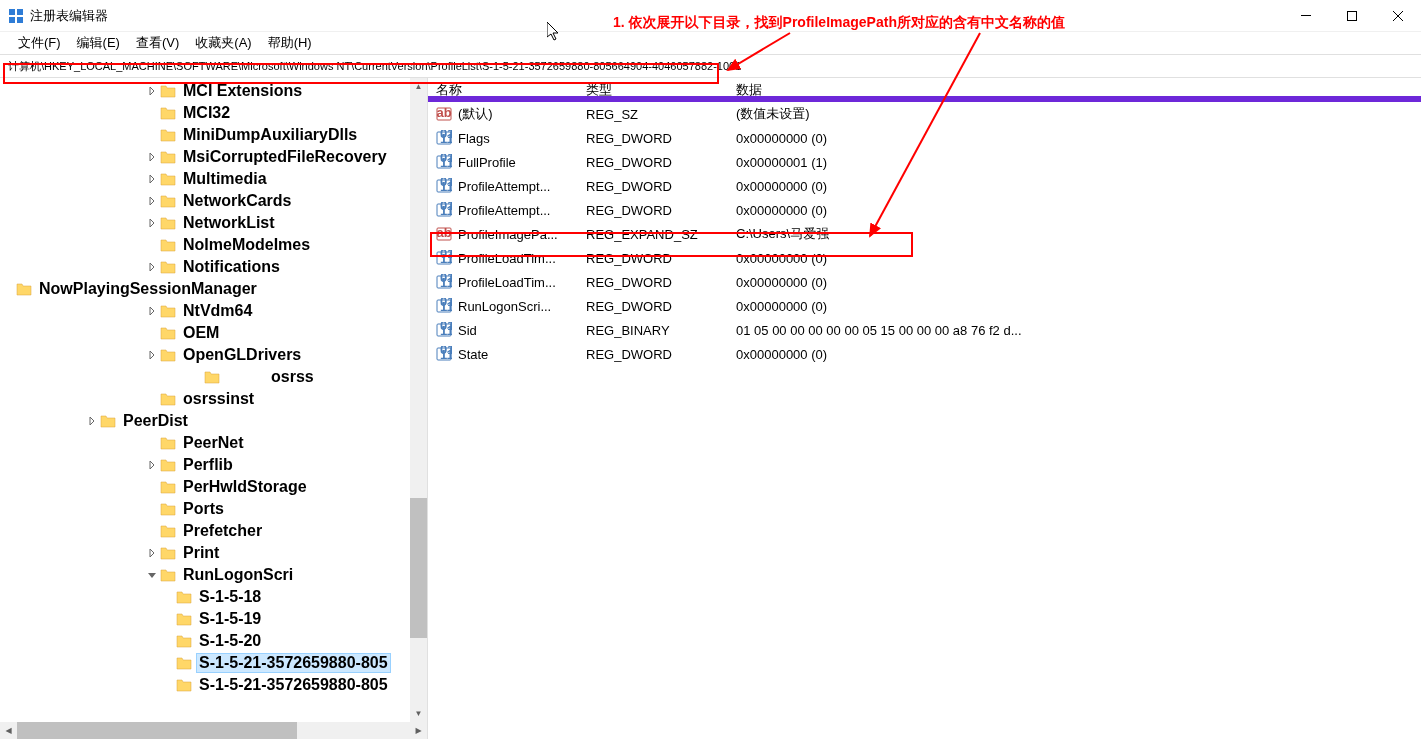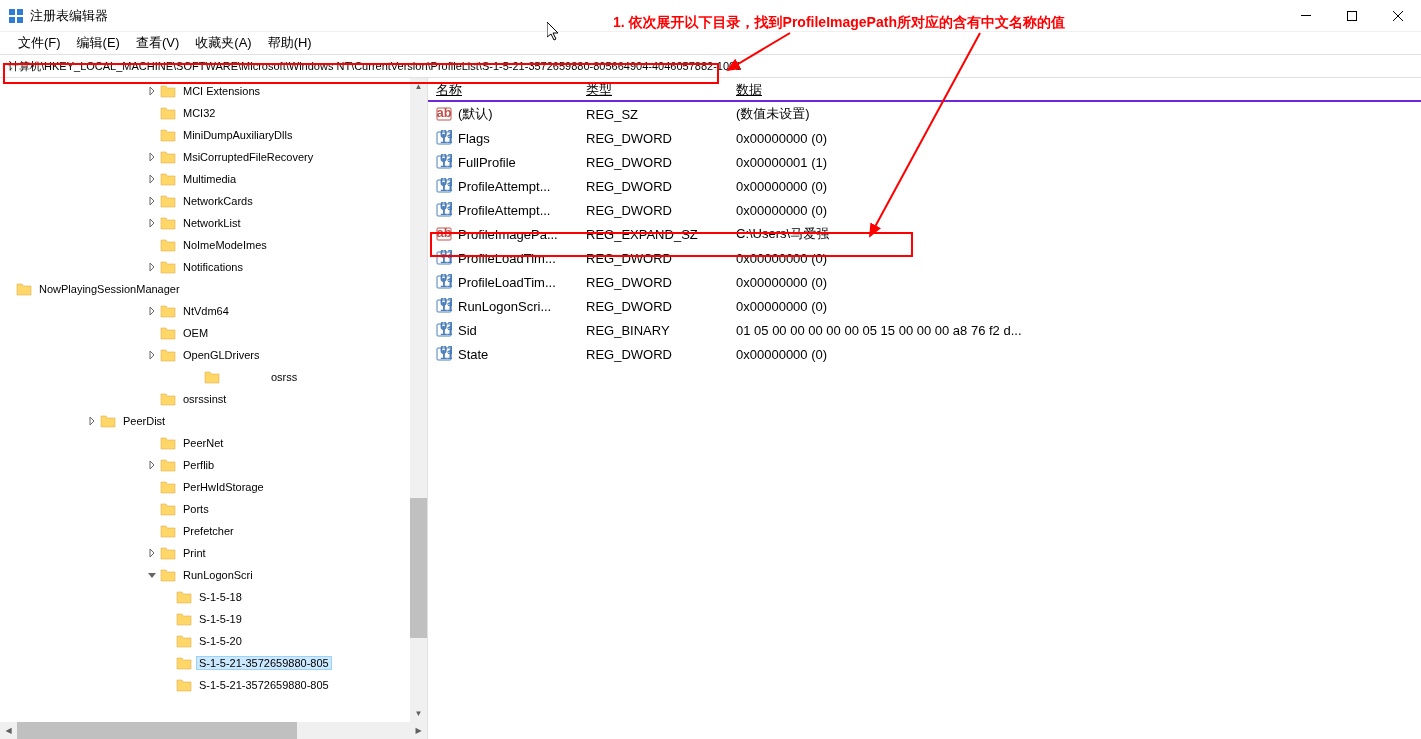--- a/index.html
+++ b/index.html
@@ -16,34 +16,34 @@
     
     .addressbar { height: 24px; display: flex; align-items: center; padding: 0 8px; background: #fff; border-top: 1px solid #e0e0e0; border-bottom: 1px solid #e0e0e0; position: relative; }
     .addressbar-text { font-size: 11px; white-space: nowrap; }
     
     .main { display: flex; height: calc(100% - 78px); }
     .tree-pane { width: 428px; border-right: 1px solid #e0e0e0; overflow: hidden; position: relative; }
     .tree-content { padding-top: 2px; height: 100%; overflow: hidden; position: relative; }
     .tree-item { display: flex; align-items: center; height: 22px; white-space: nowrap; }
     .tree-expand { width: 16px; height: 16px; display: flex; align-items: center; justify-content: center; color: #666; font-size: 10px; }
     .folder-icon { width: 16px; height: 14px; margin-right: 4px; }
-    .tree-label { font-size: 11px; padding: 1px 3px; }
+    .tree-label { font-size: 16px; padding: 1px 3px; font-weight: bold; }
     .tree-item.selected .tree-label { background: #cce8ff; border: 1px solid #99d1ff; padding: 0 2px; }
     
     .vscroll { position: absolute; right: 0; top: 0; bottom: 17px; width: 17px; background: #f0f0f0; }
     .vscroll-btn { width: 17px; height: 17px; background: #f0f0f0; display: flex; align-items: center; justify-content: center; font-size: 8px; color: #606060; }
     .vscroll-thumb { position: absolute; left: 0; width: 17px; background: #c0c0c0; }
     
     .hscroll { position: absolute; left: 0; right: 0; bottom: 0; height: 17px; background: #f0f0f0; display: flex; }
     .hscroll-btn { width: 17px; height: 17px; background: #f0f0f0; display: flex; align-items: center; justify-content: center; font-size: 8px; color: #606060; }
     .hscroll-track { flex: 1; position: relative; }
     .hscroll-thumb { position: absolute; top: 0; height: 17px; background: #c0c0c0; }
     
     .list-pane { flex: 1; display: flex; flex-direction: column; }
-    .list-header { display: flex; height: 24px; border-bottom: 2px solid #6d28d9; text-decoration: underline; }
+    .list-header { display: flex; height: 24px; border-bottom: 6px solid #6d28d9; }
     .list-header-cell { padding: 3px 8px; font-size: 13px; border-right: 1px solid transparent; }
     .list-body { flex: 1; }
     .list-row { display: flex; height: 24px; align-items: center; }
     .list-cell { padding: 2px 8px; font-size: 13px; display: flex; align-items: center; white-space: nowrap; overflow: hidden; }
     .value-icon { width: 16px; height: 16px; margin-right: 6px; flex-shrink: 0; }
     
     .annotation-text { position: absolute; color: #ff0000; font-weight: bold; font-size: 14px; z-index: 100; }
     .highlight-box { position: absolute; border: 2px solid #ff0000; z-index: 99; pointer-events: none; }
     .arrow-svg { position: absolute; z-index: 98; pointer-events: none; }
     

